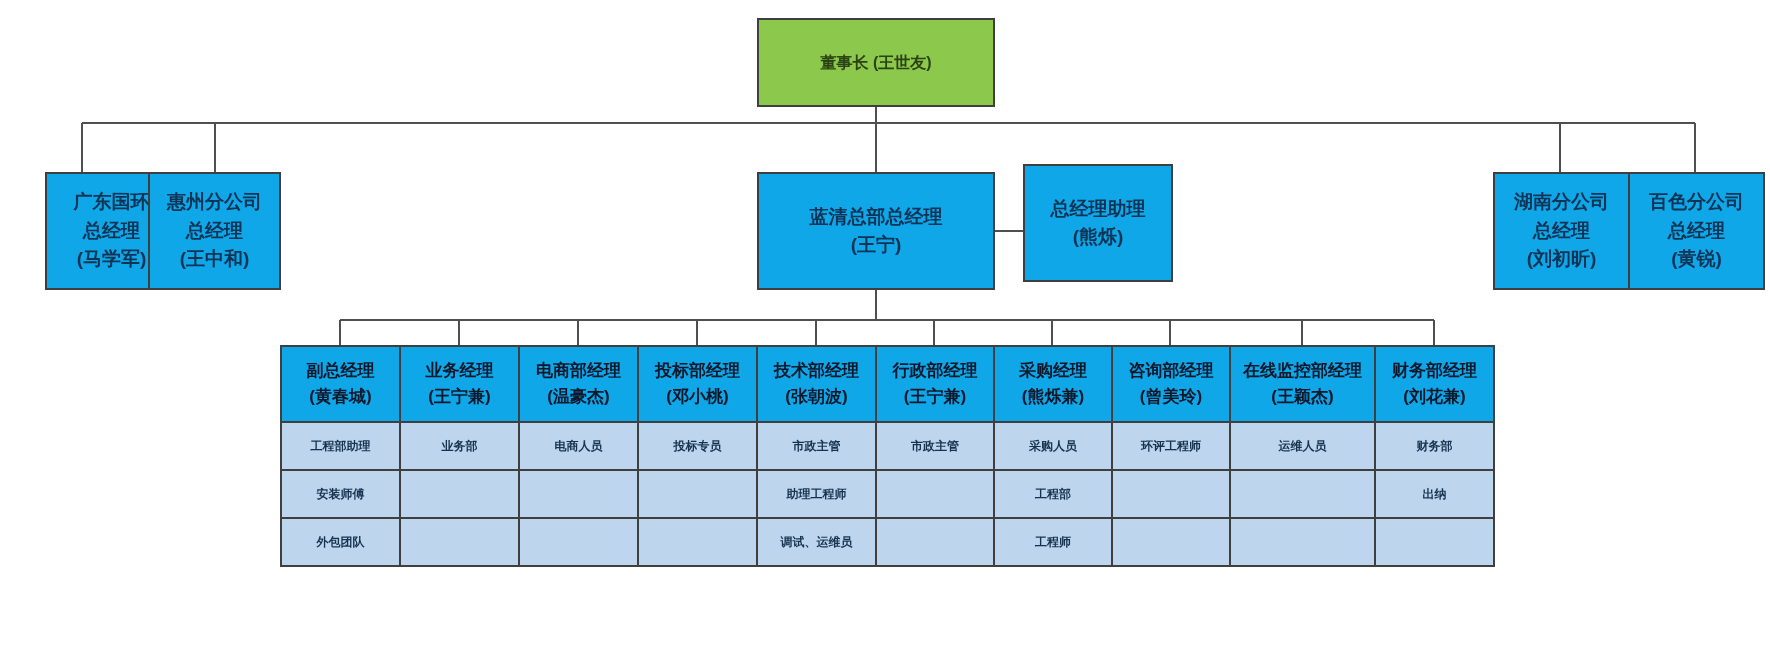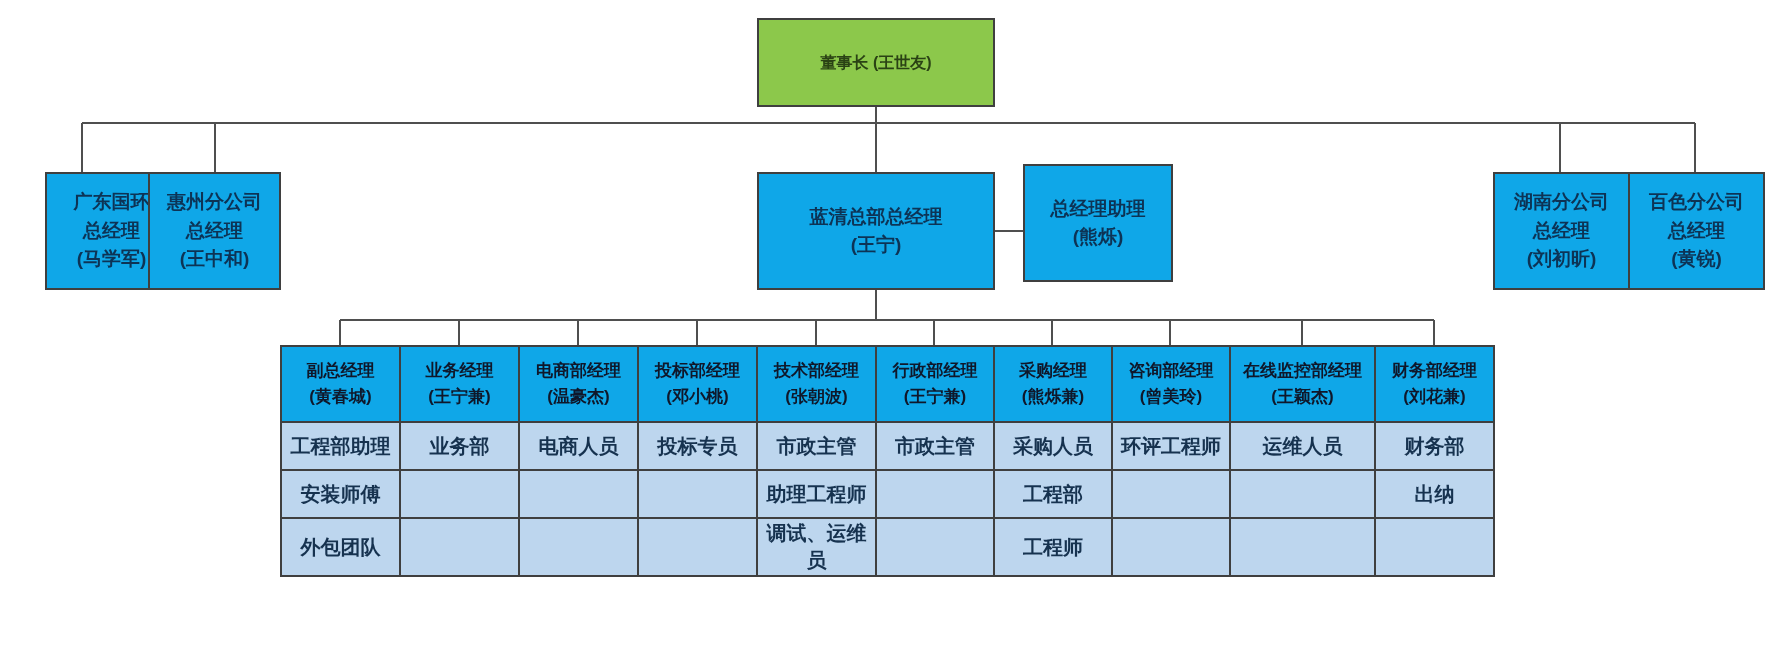--- a/index.html
+++ b/index.html
@@ -56,21 +56,21 @@
     font-size: 17px;
     font-weight: 700;
     white-space: pre-line;
     line-height: 1.55;
     padding: 0 2px;
   }
   table.org-table td {
     height: 48px;
     background: #bdd6ee;
     color: #16324f;
-    font-size: 20px;
+    font-size: 12px;
     font-weight: 600;
   }
 </style>
 </head>
 <body>
 
 <div class="canvas">
 
   <svg class="connectors" width="1770" height="672" viewBox="0 0 1770 672">
     <path d="M876 107 V172

